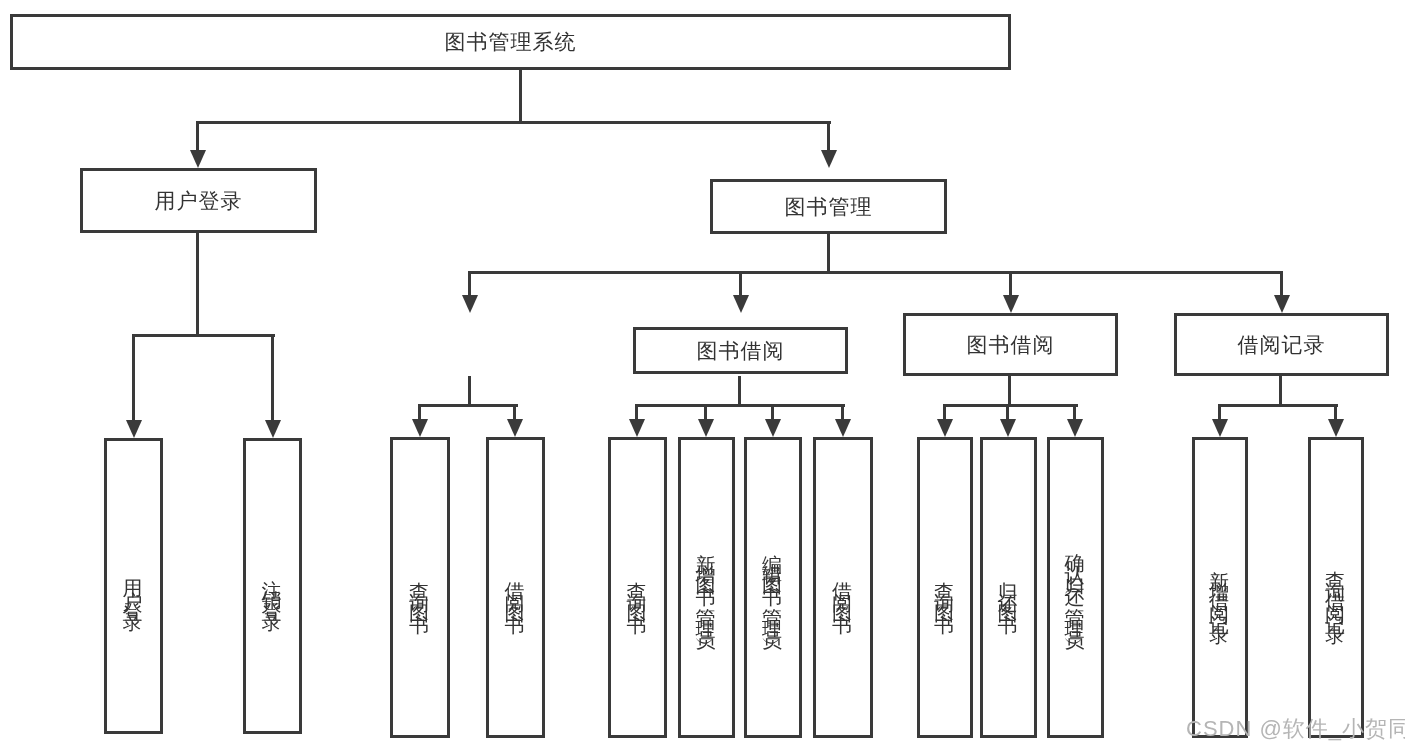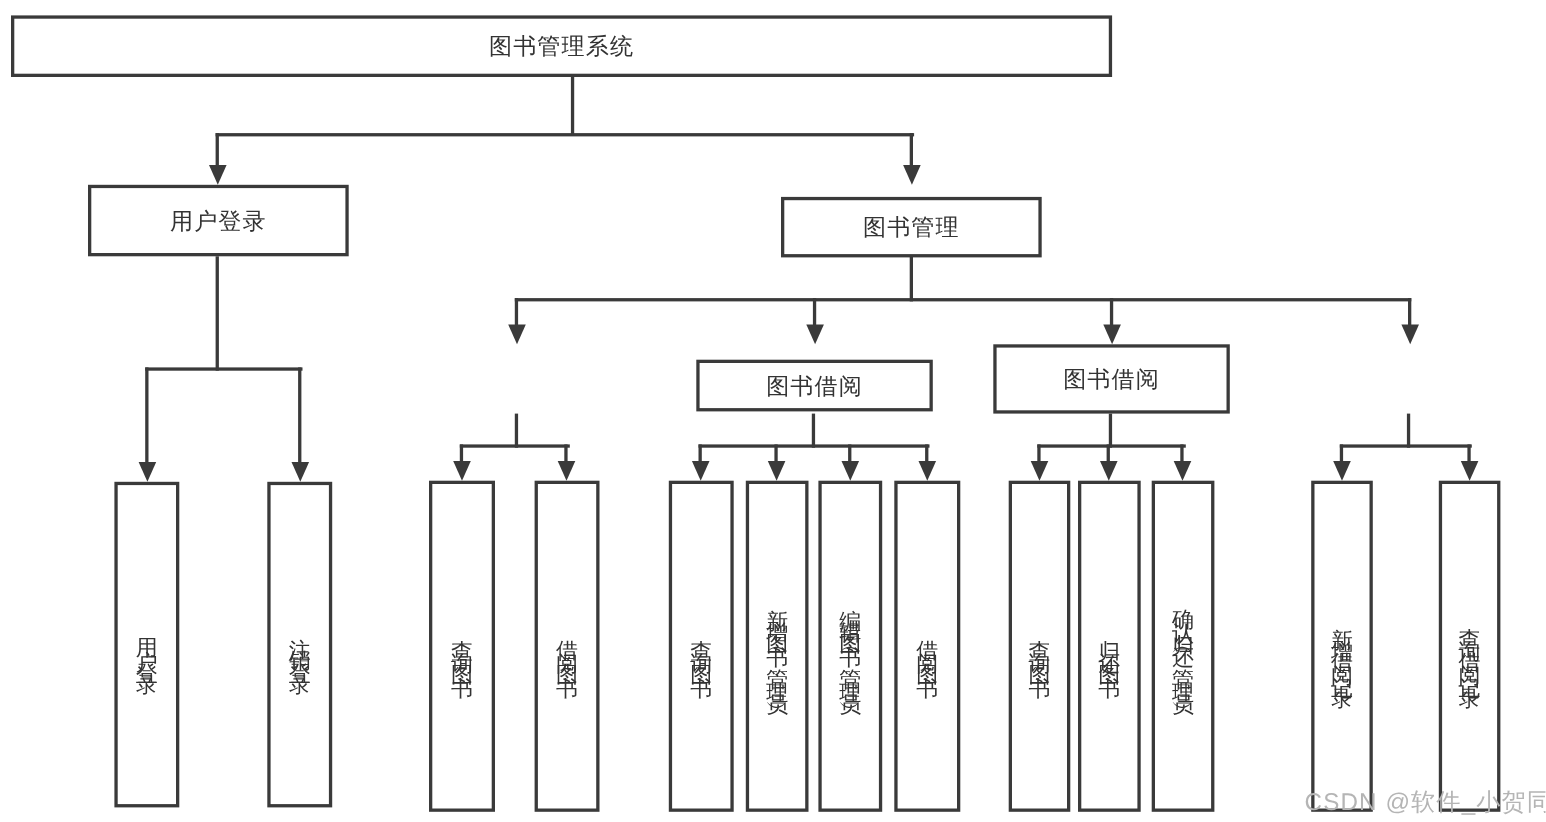--- a/index.html
+++ b/index.html
@@ -62,20 +62,21 @@
 
 <div class="canvas">
 
   <div class="node" style="left:10px;top:14px;width:1001px;height:56px">图书管理系统</div>
 
   <div class="node" style="left:80px;top:168px;width:237px;height:65px">用户登录</div>
   <div class="node" style="left:710px;top:179px;width:237px;height:55px">图书管理</div>
 
   <div class="node" style="left:633px;top:327px;width:215px;height:47px">图书借阅</div>
   <div class="node" style="left:903px;top:313px;width:215px;height:63px">图书借阅</div>
+  <div class="node" style="left:1174px;top:313px;width:215px;height:63px">借阅记录</div>
 
   <div class="vnode" style="left:104px;top:438px;width:59px;height:296px">
     <span class="vtext">用户登录</span>
   </div>
   <div class="vnode" style="left:243px;top:438px;width:59px;height:296px">
     <span class="vtext">注销登录</span>
   </div>
 
   <div class="vnode" style="left:390px;top:437px;width:60px;height:301px">
     <span class="vtext">查询图书</span>

